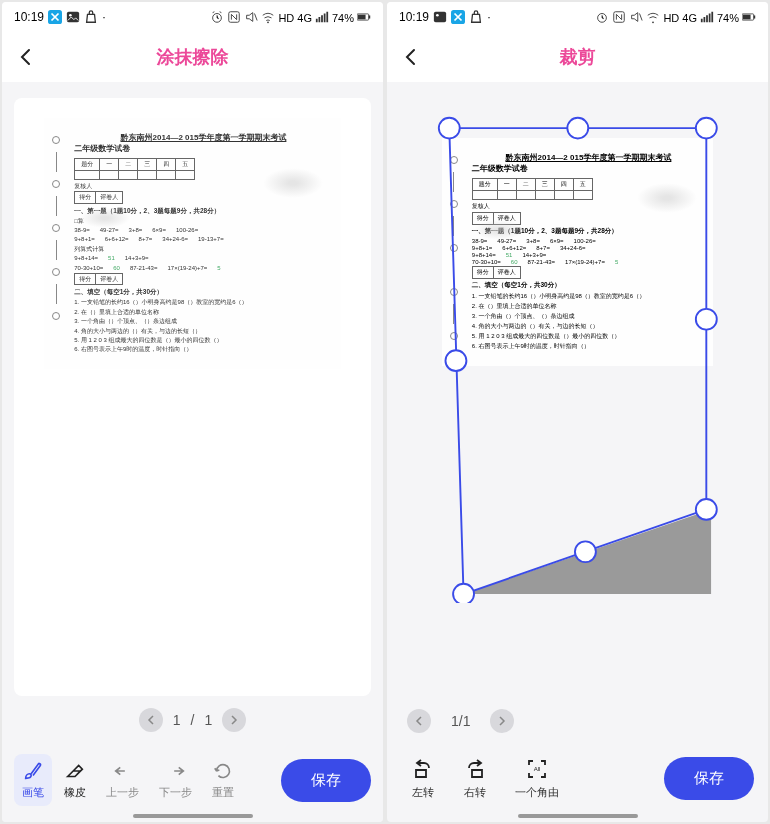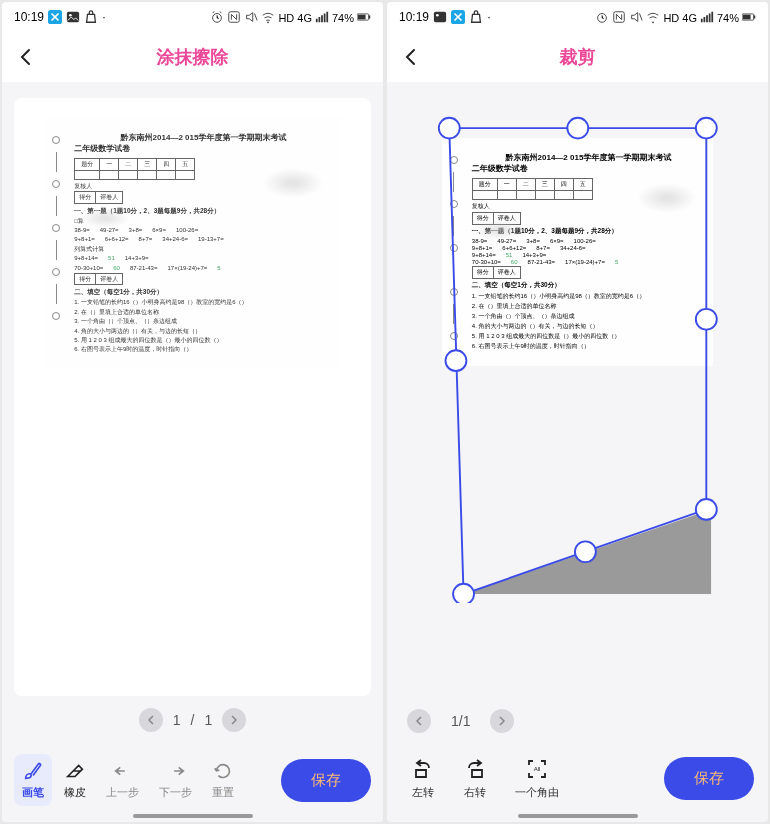--- a/index.html
+++ b/index.html
@@ -11,47 +11,47 @@
 .st-icon { width:14px; height:14px; }
 .header { height:50px; background:#fff; display:flex; align-items:center; padding:0 12px; position:relative; }
 .back-btn { width:24px; height:24px; display:flex; align-items:center; justify-content:center; }
 .header-title { position:absolute; left:50%; transform:translateX(-50%); font-size:18px; font-weight:600; color:#ec4899; }
 .canvas-area { flex:1; display:flex; flex-direction:column; align-items:center; padding:16px 12px 0; overflow:hidden; }
 .doc-wrap { background:#fff; border-radius:8px; width:100%; flex:1; position:relative; display:flex; align-items:flex-start; justify-content:center; padding:20px 10px; overflow:hidden; }
 .doc-page { width:88%; background:#fefefe; font-size:7px; color:#333; padding:14px 8px 14px 30px; position:relative; line-height:1.4; }
 .binder { position:absolute; left:4px; top:10px; bottom:10px; width:16px; }
 .bhole { width:8px; height:8px; border:1px solid #888; border-radius:50%; background:#fff; margin:8px auto; }
 .bline { width:1px; height:20px; background:#888; margin:0 auto; }
-.dtitle { text-align:center; font-weight:700; font-size:8px; }
+.dtitle { text-align:center; font-weight:700; font-size:8px;text-decoration:underline; }
 .dsub { text-align:left; font-weight:700; font-size:8px; margin-bottom:4px; }
 .dtable { border-collapse:collapse; margin:2px 0; }
 .dtable td { border:1px solid #666; padding:1px 6px; font-size:6px; min-width:18px; height:9px; }
 .rowcells { display:table; border-collapse:collapse; margin:1px 0; }
 .rowcells span{ display:table-cell; border:1px solid #666; padding:1px 4px; font-size:6px;}
 .drow { display:flex; gap:10px; font-size:6px; margin:1px 0; flex-wrap:wrap;}
 .dsec { font-size:6.5px; font-weight:600; margin:2px 0;}
 .dline { font-size:6px; margin:1px 0;}
 .smudge1 { position:absolute; right:6%; top:20%; width:60px; height:30px; background:radial-gradient(ellipse,#ccc 10%,transparent 70%); opacity:.5;}
 .smudge2 { position:absolute; left:12%; top:36%; width:50px; height:20px; background:radial-gradient(ellipse,#ccc 10%,transparent 70%); opacity:.5;}
 .pager { display:flex; align-items:center; gap:10px; padding:12px 0; font-size:14px; color:#555; }
 .pbtn { width:24px; height:24px; border-radius:50%; background:#d8d8dc; display:flex; align-items:center; justify-content:center;}
 .slider-row { display:flex; align-items:center; padding:10px 16px; gap:12px; background:#f5f5f7;}
 .slider-label { font-size:14px; color:#333;}
 .slider { flex:1; height:24px; position:relative;}
 .slider-track { position:absolute; top:50%; left:0; right:0; height:3px; background:#ddd; border-radius:2px; transform:translateY(-50%);}
 .slider-fill { position:absolute; top:50%; left:0; width:40%; height:3px; background:#3a4be8; border-radius:2px; transform:translateY(-50%);}
 .slider-thumb { position:absolute; top:50%; left:40%; width:16px; height:16px; background:#3a4be8; border-radius:50%; transform:translate(-50%,-50%); box-shadow:0 1px 3px rgba(0,0,0,.3);}
 .toolbar { display:flex; align-items:center; padding:10px 12px 16px; gap:4px; background:#f5f5f7;}
 .tool { flex:0 0 auto; display:flex; flex-direction:column; align-items:center; gap:3px; padding:6px 8px; border-radius:8px; font-size:11px; color:#888;}
-.tool.active { background:#e8ebfb; color:#3a4be8;font-weight:bold;}
+.tool.active { background:#e8ebfb; color:#3a4be8;}
 .tool.active .ticon{ stroke:#3a4be8; fill:#3a4be8;}
 .ticon { width:22px; height:22px; stroke:#888; fill:none; stroke-width:1.8;}
 .tool.dark .ticon{stroke:#222;} .tool.dark{color:#222;}
 .spacer{flex:1;}
-.save-btn { background:#3a4be8; color:#fdba74; font-size:15px; font-weight:500; padding:12px 30px; border-radius:26px; border:none;}
+.save-btn { background:#3a4be8; color:#ffffff; font-size:15px; font-weight:500; padding:12px 30px; border-radius:26px; border:none;}
 .home-ind { position:absolute; bottom:4px; left:50%; transform:translateX(-50%); width:120px; height:4px; background:#999; border-radius:2px;}
 
 .crop-area { flex:1; position:relative; padding:20px 12px 0; display:flex; flex-direction:column;}
 .crop-img-wrap { flex:1; position:relative; background:#f5f5f7;}
 .crop-doc { position:absolute; left:12%; top:6%; width:76%; background:#fefefe; font-size:7px; padding:14px 8px 14px 30px;}
 .crop-box { position:absolute; left:10%; top:2%; width:80%; height:82%;}
 .crop-line { stroke:#3a4be8; stroke-width:2; fill:none;}
 .handle { fill:#fff; stroke:#3a4be8; stroke-width:2;}
 .gray-tri { fill:#9a9a9a;}
 .pager2 { display:flex; align-items:center; gap:20px; padding:10px 8px; font-size:14px; color:#555;}

